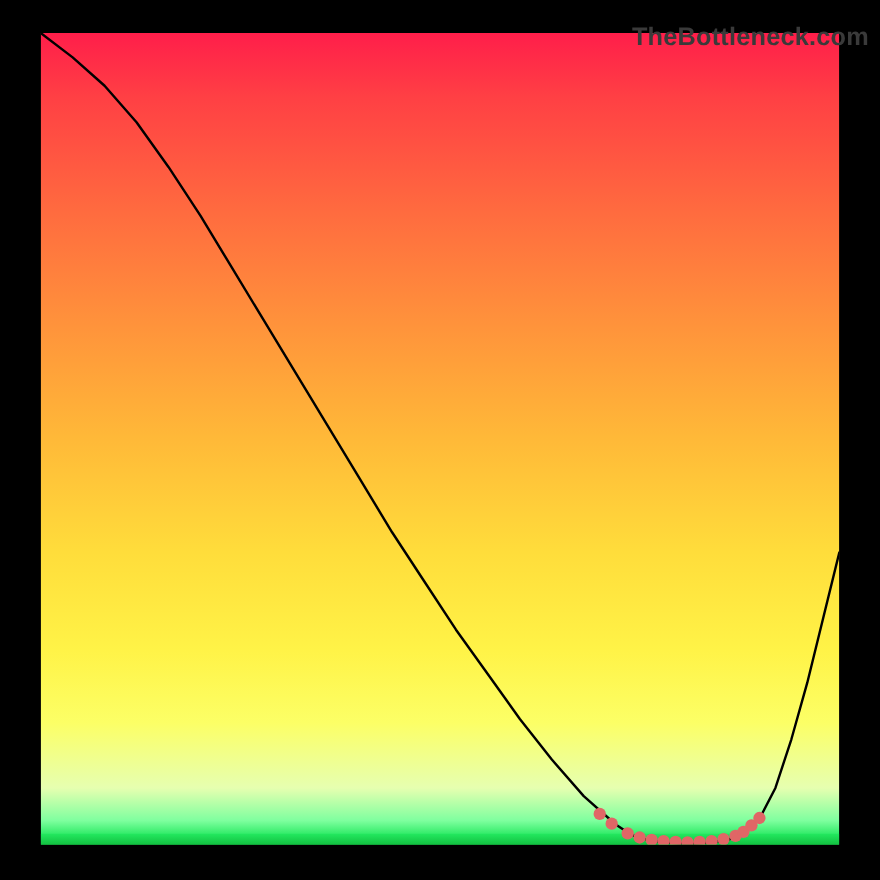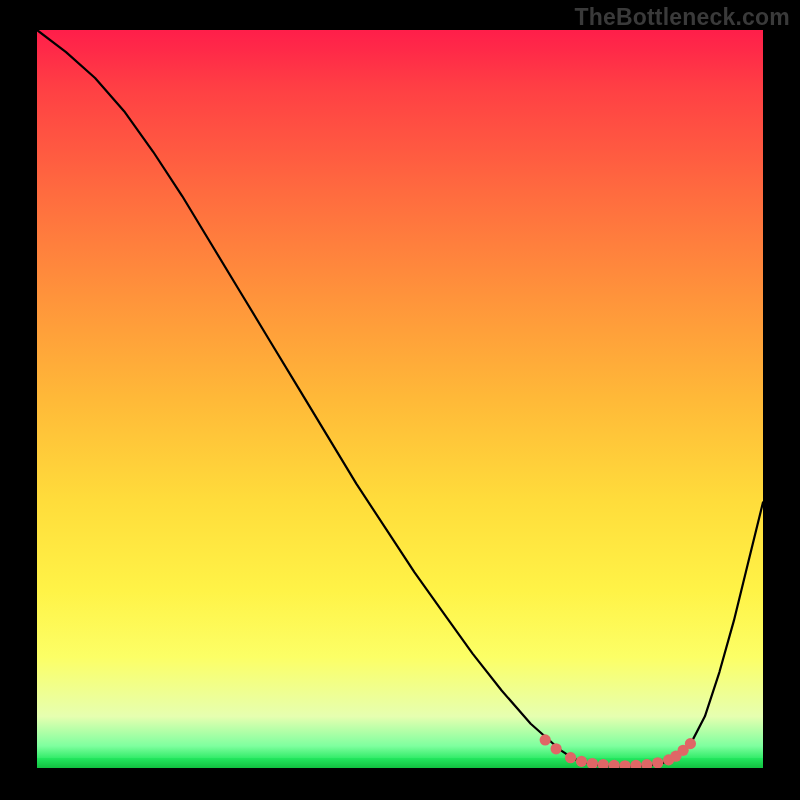--- a/index.html
+++ b/index.html
@@ -12,21 +12,21 @@
     font-family: Arial, Helvetica, sans-serif;
   }
   .frame {
     position: relative;
     width: 800px;
     height: 800px;
     background: #000;
   }
   .watermark {
     position: absolute;
-    top: 4px;
+    top: 20px;
     right: 10px;
     color: #3a3a3a;
     font-size: 23px;
     font-weight: bold;
     letter-spacing: 0.2px;
     z-index: 10;
   }
   .plot-area {
     position: absolute;
     left: 37px;

